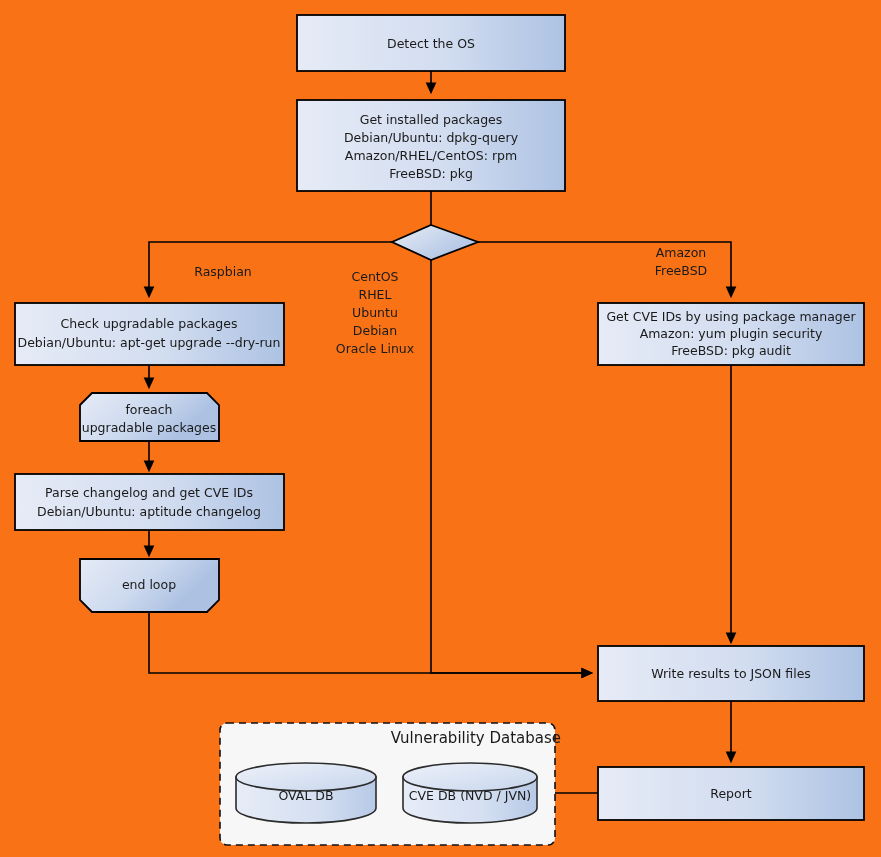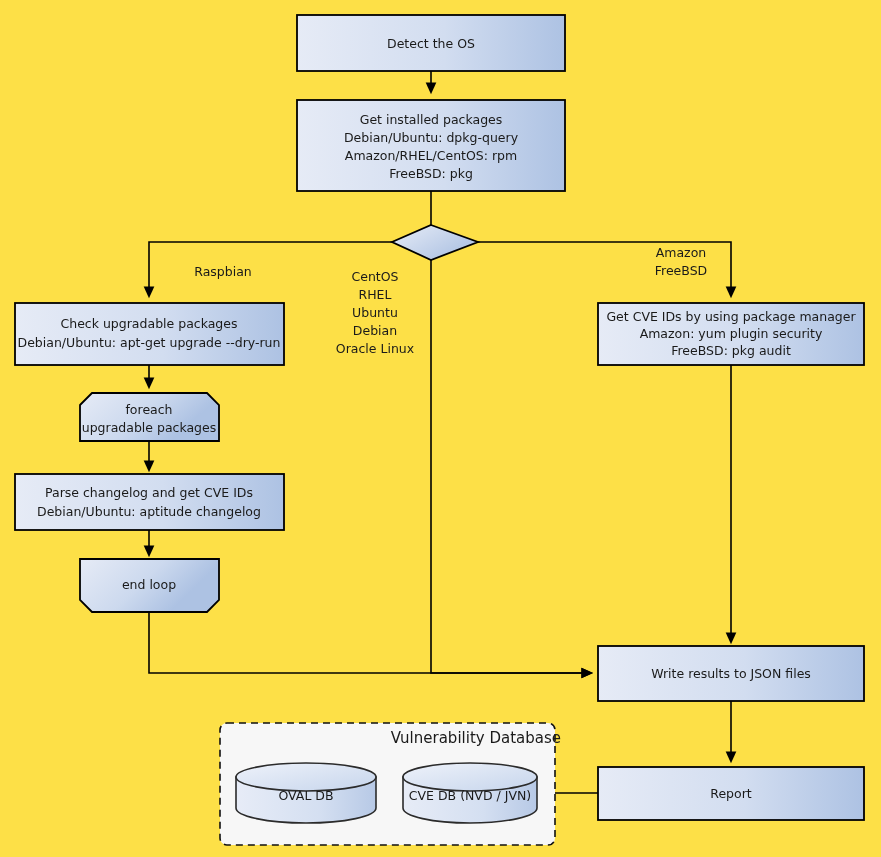--- a/index.html
+++ b/index.html
@@ -8,21 +8,21 @@
     padding: 0;
     background: #ffffff;
   }
   body {
     font-family: "DejaVu Sans", "Liberation Sans", sans-serif;
   }
   #canvas {
     position: relative;
     width: 881px;
     height: 857px;
-    background: #fde047;
+    background: #f97316;
     overflow: hidden;
   }
   svg.layer {
     position: absolute;
     left: 0;
     top: 0;
     width: 881px;
     height: 857px;
   }
   .node-label {

